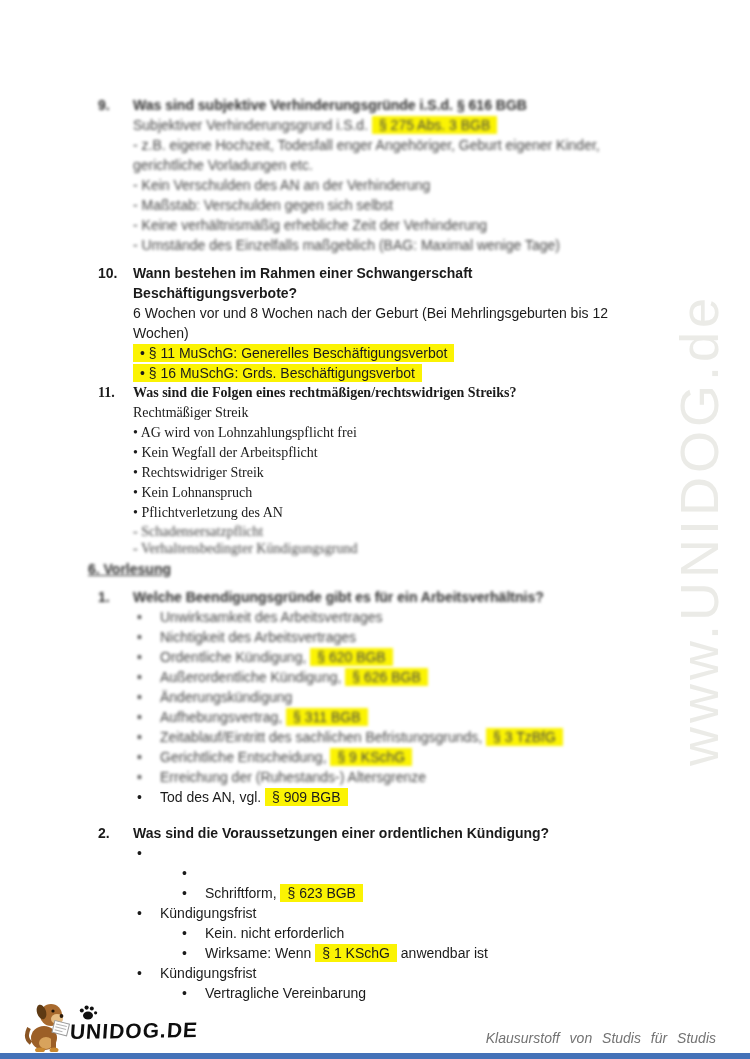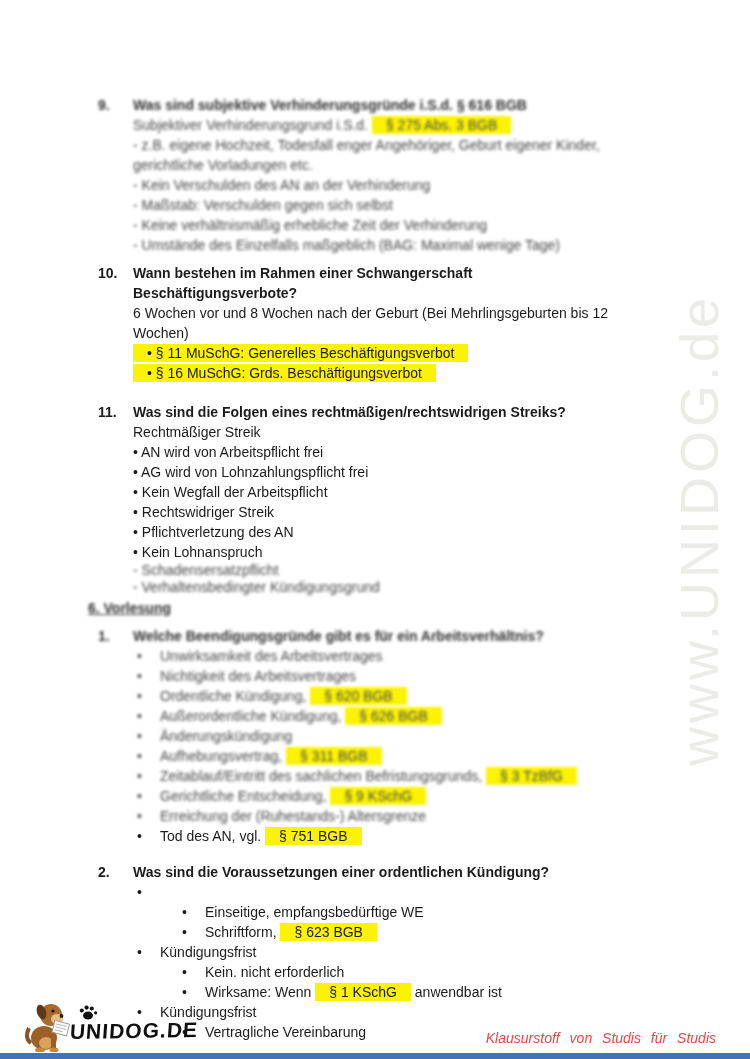--- a/index.html
+++ b/index.html
@@ -27,33 +27,33 @@
   .num{position:absolute;left:-35px;}
   .b{font-weight:bold;}
   .u{text-decoration:underline;}
   .blur{color:#474747;filter:blur(1.7px);}
   .b.blur{color:#303030;}
   .i1{padding-left:27px;}
   .i2{padding-left:72px;}
   .bullet{position:absolute;}
   .i1 .bullet{left:4px;}
   .i2 .bullet{left:49px;}
-  .hl{background:#fbf303;padding:1px 14px;}
+  .hl{background:#fbf303;padding:1px 7px;}
   .heading{margin-left:-45px;}
   
   .logo-dog{position:absolute;left:24px;top:1000px;z-index:2;}
   .paw{position:absolute;left:78px;top:1004px;z-index:2;}
   .brand{
     position:absolute;left:70px;top:1019px;z-index:2;
     font-size:21px;font-weight:bold;letter-spacing:1px;
     color:#0e0e0e;transform:skewX(-5deg) rotate(-1deg);
   }
   .tagline{
     position:absolute;right:34px;top:1030px;z-index:2;
-    font-style:italic;font-size:14px;color:#ef4444;word-spacing:6px;
+    font-style:italic;font-size:14px;color:#737373;word-spacing:6px;
   }
   .bar{position:absolute;left:0;right:0;bottom:0;height:6px;background:#4472b8;z-index:3;}
 </style>
 </head>
 <body>
 
 <div class="page">
 
   <div class="watermark">www.UNIDOG.de</div>
 
@@ -69,52 +69,51 @@
         <div class="line blur"><span>- Umstände des Einzelfalls maßgeblich (BAG: Maximal wenige Tage)</span></div>
       </div>
       <div class="block" style="margin-top: 8px;">
         <div class="line b"><span class="num">10.</span><span>Wann bestehen im Rahmen einer Schwangerschaft</span></div>
         <div class="line b"><span>Beschäftigungsverbote?</span></div>
         <div class="line"><span>6 Wochen vor und 8 Wochen nach der Geburt (Bei Mehrlingsgeburten bis 12</span></div>
         <div class="line"><span>Wochen)</span></div>
         <div class="line"><span class="hl">• § 11 MuSchG: Generelles Beschäftigungsverbot</span></div>
         <div class="line"><span class="hl">• § 16 MuSchG: Grds. Beschäftigungsverbot</span></div>
       </div>
-      <div class="block" style="margin-top: 19px;">
+      <div class="block" style="margin-top: 0; font-family: Liberation Serif, serif;">
         <div class="line b"><span class="num">11.</span><span>Was sind die Folgen eines rechtmäßigen/rechtswidrigen Streiks?</span></div>
         <div class="line"><span>Rechtmäßiger Streik</span></div>
-        <div class="line"><span>• AN wird von Arbeitspflicht frei</span></div>
         <div class="line"><span>• AG wird von Lohnzahlungspflicht frei</span></div>
         <div class="line"><span>• Kein Wegfall der Arbeitspflicht</span></div>
         <div class="line"><span>• Rechtswidriger Streik</span></div>
+        <div class="line"><span>• Kein Lohnanspruch</span></div>
         <div class="line"><span>• Pflichtverletzung des AN</span></div>
-        <div class="line"><span>• Kein Lohnanspruch</span></div>
         <div class="line blur tight"><span>- Schadensersatzpflicht</span></div>
         <div class="line blur tight"><span>- Verhaltensbedingter Kündigungsgrund</span></div>
       </div>
       <div class="block" style="margin-top: 2px;">
         <div class="line b u blur heading"><span>6. Vorlesung</span></div>
       </div>
       <div class="block" style="margin-top: 8px;">
         <div class="line b blur"><span class="num">1.</span><span>Welche Beendigungsgründe gibt es für ein Arbeitsverhältnis?</span></div>
         <div class="line blur i1"><span class="bullet">•</span><span>Unwirksamkeit des Arbeitsvertrages</span></div>
         <div class="line blur i1"><span class="bullet">•</span><span>Nichtigkeit des Arbeitsvertrages</span></div>
         <div class="line blur i1"><span class="bullet">•</span><span>Ordentliche Kündigung, </span><span class="hl">§ 620 BGB</span></div>
         <div class="line blur i1"><span class="bullet">•</span><span>Außerordentliche Kündigung, </span><span class="hl">§ 626 BGB</span></div>
         <div class="line blur i1"><span class="bullet">•</span><span>Änderungskündigung</span></div>
         <div class="line blur i1"><span class="bullet">•</span><span>Aufhebungsvertrag, </span><span class="hl">§ 311 BGB</span></div>
         <div class="line blur i1"><span class="bullet">•</span><span>Zeitablauf/Eintritt des sachlichen Befristungsgrunds, </span><span class="hl">§ 3 TzBfG</span></div>
         <div class="line blur i1"><span class="bullet">•</span><span>Gerichtliche Entscheidung, </span><span class="hl">§ 9 KSchG</span></div>
         <div class="line blur i1"><span class="bullet">•</span><span>Erreichung der (Ruhestands-) Altersgrenze</span></div>
-        <div class="line i1"><span class="bullet">•</span><span>Tod des AN, vgl. </span><span class="hl">§ 751 BGB</span></div>
+        <div class="line i1"><span class="bullet">•</span><span>Tod des AN, vgl. </span><span class="hl">§ 909 BGB</span></div>
       </div>
       <div class="block" style="margin-top: 16px;">
         <div class="line b"><span class="num">2.</span><span>Was sind die Voraussetzungen einer ordentlichen Kündigung?</span></div>
         <div class="line i1"><span class="bullet">•</span></div>
-        <div class="line i2"><span class="bullet">•</span><span>Einseitige, empfangsbedürftige WE</span></div>
+        <div class="line i2"><span class="bullet">•</span></div>
         <div class="line i2"><span class="bullet">•</span><span>Schriftform, </span><span class="hl">§ 623 BGB</span></div>
         <div class="line i1"><span class="bullet">•</span><span>Kündigungsfrist</span></div>
         <div class="line i2"><span class="bullet">•</span><span>Kein. nicht erforderlich</span></div>
         <div class="line i2"><span class="bullet">•</span><span>Wirksame: Wenn </span><span class="hl">§ 1 KSchG</span><span> anwendbar ist</span></div>
         <div class="line i1"><span class="bullet">•</span><span>Kündigungsfrist</span></div>
         <div class="line i2"><span class="bullet">•</span><span>Vertragliche Vereinbarung</span></div>
       </div>
     </div>
 
   <svg class="logo-dog" width="46" height="52" viewBox="0 0 46 52">

